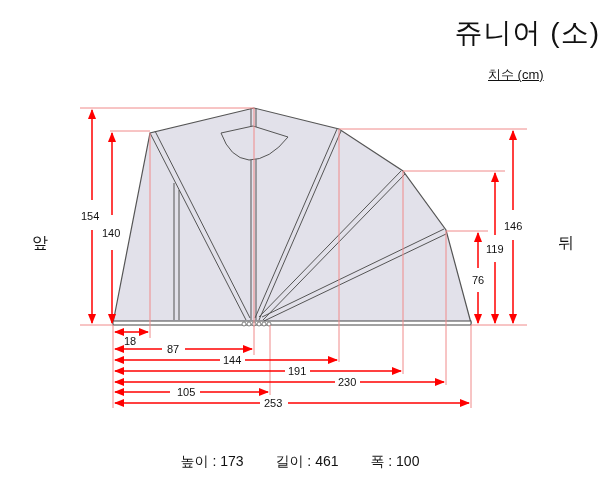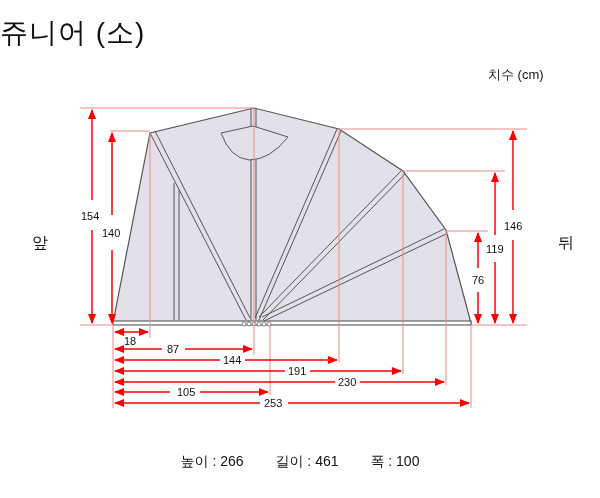--- a/index.html
+++ b/index.html
@@ -1,18 +1,18 @@
 <!DOCTYPE html>
 <html><head>
 <meta charset="utf-8">
 <style>
   html, body { margin: 0; padding: 0; background: #ffffff; }
   body { width: 600px; height: 498px; position: relative; overflow: hidden; font-family: "Liberation Sans", "DejaVu Sans", sans-serif; color: #111; }
-  .title { position: absolute; top: 14px; left: 0; width: 600px; text-align: left; font-size: 28px; letter-spacing: 1px; }
-  .unit { position: absolute; top: 66px; left: 488px; font-size: 13px; }
+  .title { position: absolute; top: 14px; left: 0; width: 600px; text-align: right; font-size: 28px; letter-spacing: 1px; }
+  .unit { position: absolute; top: 66px; left: 488px; font-size: 13px; text-decoration: underline; }
   .side { position: absolute; font-size: 16px; }
   .side.front { left: 32px; top: 233px; }
   .side.back { left: 558px; top: 233px; }
   .specs { position: absolute; top: 453px; left: 0; width: 600px; text-align: center; font-size: 14px; }
   .specs span { margin: 0 14px; }
   svg { position: absolute; left: 0; top: 0; }
   .dim text { font-family: "Liberation Sans", "DejaVu Sans", sans-serif; font-size: 11px; fill: #111; }
 </style>
 </head>
 <body>
@@ -117,16 +117,16 @@
     <text x="167" y="353">87</text>
     <text x="223" y="364">144</text>
     <text x="288" y="375">191</text>
     <text x="338" y="386">230</text>
     <text x="177" y="396">105</text>
     <text x="264" y="407">253</text>
   </g>
 </svg>
 
 <div class="specs">
-  <span>높이 : 266</span>
+  <span>높이 : 173</span>
   <span>길이 : 461</span>
   <span>폭 : 100</span>
 </div>
 
 </body></html>

